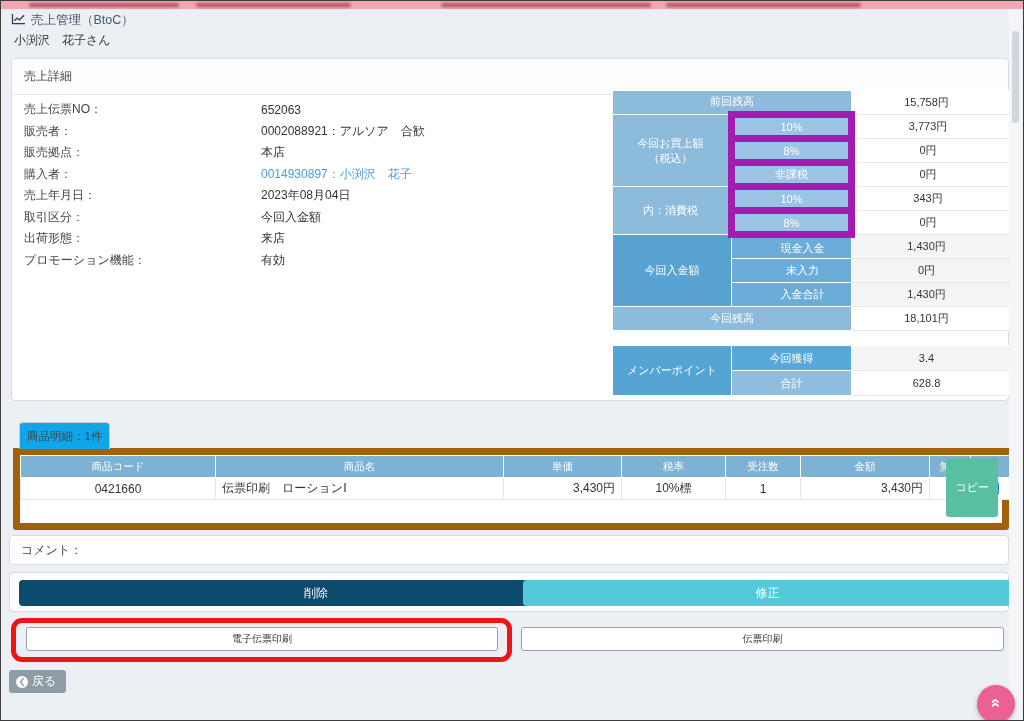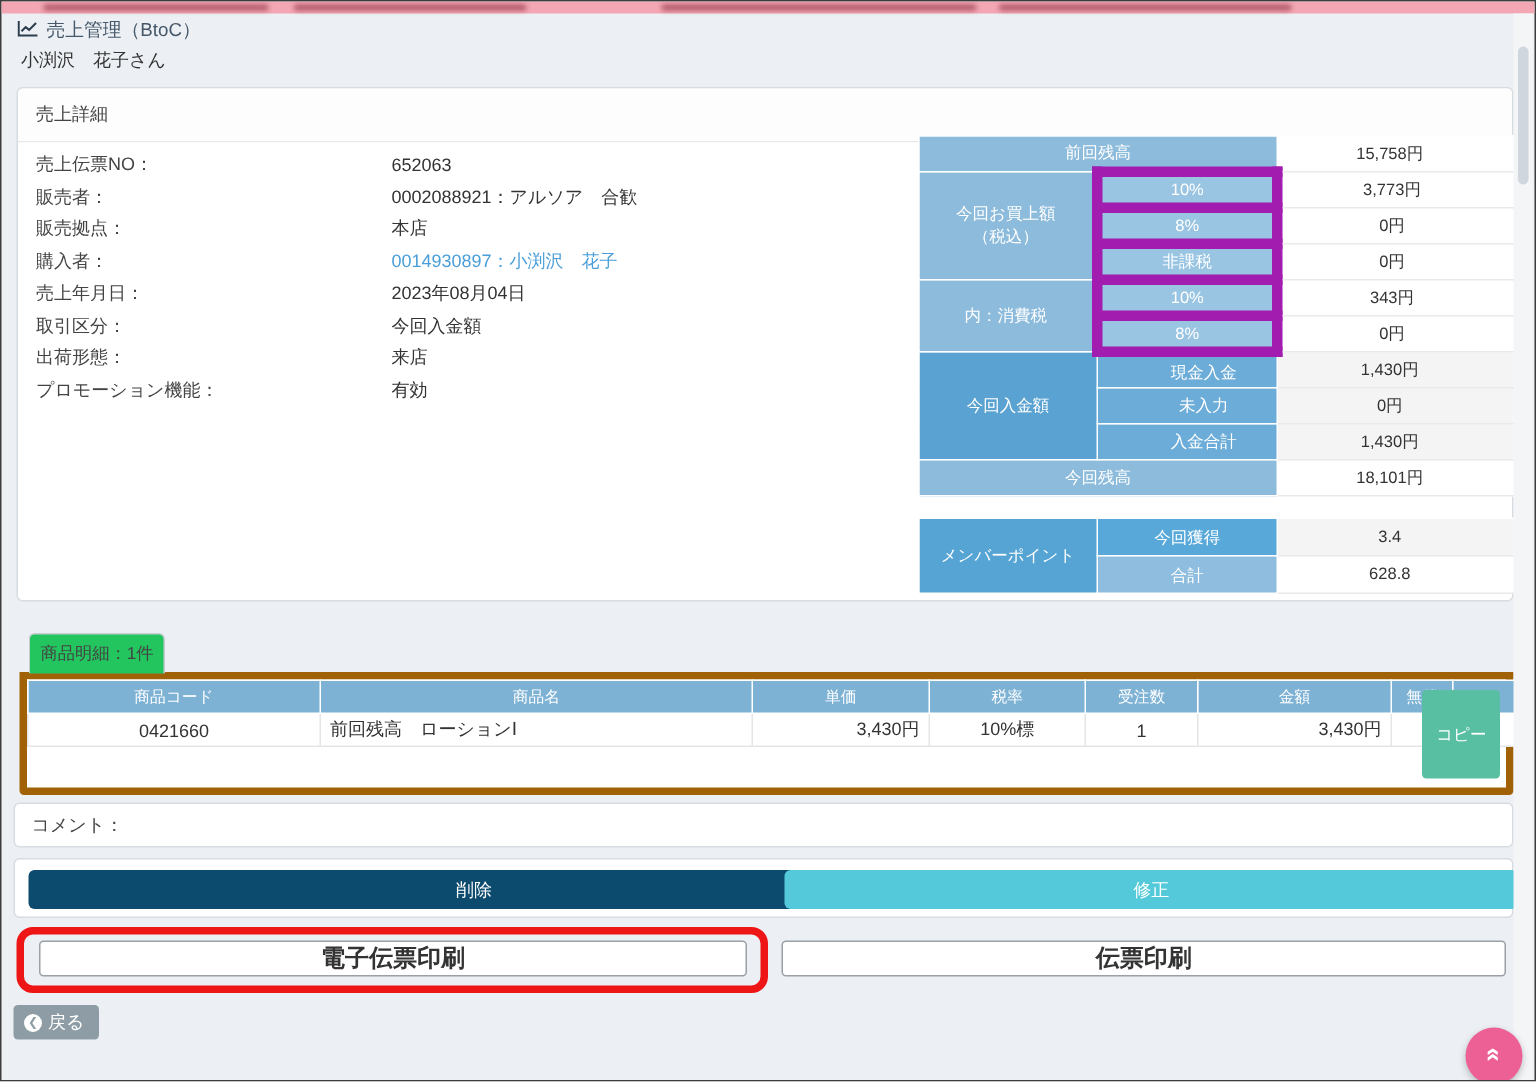--- a/index.html
+++ b/index.html
@@ -36,44 +36,44 @@
   .val.gray { background:#f4f4f4; }
   .pre { white-space:pre-line; line-height:1.35; }
 
   .points { position:absolute; left:600px; top:286px; width:397px; table-layout:fixed; }
   .points td { height:25px; }
   .p-left  { background:#55a4d4; color:#fff; border:1px solid #fff; }
   .p-dark  { background:#58a9da; color:#fff; border:1px solid #fff; }
   .p-light { background:#8fbddf; color:#fff; border:1px solid #fff; }
 
   .items-tab { position:absolute; left:18px; top:421px; height:27px; line-height:26px; padding:0 7px;
-               background:#22c55e; border:1px solid #c8cdd2; border-bottom:none; border-radius:4px 4px 0 0;
+               background:#0ea5e9; border:1px solid #c8cdd2; border-bottom:none; border-radius:4px 4px 0 0;
                font-size:11.5px; color:#444; z-index:2; }
   .items-panel { position:absolute; left:12px; top:447px; width:996px; height:82px; background:#fff;
-                 border:5px solid #a16207; border-radius:0 0 3px 3px; }
+                 border:7px solid #a16207; border-radius:0 0 3px 3px; }
   .items-table { width:994px; margin:0; table-layout:fixed; }
   .items-table th { background:#7db2d5; color:#fff; font-weight:normal; font-size:10.5px; height:22px; border:1px solid #fff; }
   .items-table td { background:#fff; font-size:12px; height:22px; border:1px solid #e5e5e5; border-top:none; padding:0 6px; }
   .td-c { text-align:center; } .td-r { text-align:right; } .td-l { text-align:left; }
   .cb { width:13px; height:13px; margin:0 auto; background:#2b7cd3; border-radius:2px; color:#fff;
         font-size:10px; line-height:13px; text-align:center; cursor:pointer; }
   .copy-btn { position:absolute; right:4px; bottom:6px; background:#58bfa2; color:#fff; border:none;
               border-radius:3px; font-size:11px; padding:22px 9px; cursor:pointer; font-family:inherit; }
 
   .comment-panel { left:8px; top:534px; width:1000px; height:30px; display:flex; align-items:center; padding:0 11px; color:#444; }
   .actions-panel { left:8px; top:571px; width:1000px; height:40px; }
   .btn-solid { position:absolute; top:7px; height:26px; border:none; border-radius:4px; color:#fff;
                font-size:12px; cursor:pointer; font-family:inherit; }
   .btn-delete { left:9px;  width:594px; background:#0c4a6e; }
   .btn-edit   { left:513px; width:489px; background:#54c9d9; }
 
   .annotation { position:absolute; left:10px; top:617px; width:501px; height:44px;
                 border:5px solid #ed1515; border-radius:11px; }
   .btn-outline { position:absolute; height:24px; background:#fff; border:1px solid #9aa0a6; border-radius:3px;
-                 font-size:16px; color:#333; cursor:pointer; font-family:inherit;font-weight:bold; }
+                 font-size:10px; color:#333; cursor:pointer; font-family:inherit; }
   .btn-eprint { left:10px; top:4px; width:472px; }
   .btn-print  { left:520px; top:626px; width:483px; }
 
   .btn-back { position:absolute; left:8px; top:669px; height:23px; background:#8e9da5; border:none;
               border-radius:3px; color:#fff; font-size:12px; padding:0 10px 0 7px; cursor:pointer;
               display:flex; align-items:center; gap:4px; font-family:inherit; }
   .back-circle { display:inline-block; width:12px; height:12px; border-radius:50%; background:#fff;
                  color:#8e9da5; font-size:8px; line-height:12px; text-align:center; }
 
   .fab { position:absolute; left:976px; top:684px; width:38px; height:38px; border-radius:50%;
@@ -240,21 +240,21 @@
         <th>商品名</th>
         <th>単価</th>
         <th>税率</th>
         <th>受注数</th>
         <th>金額</th>
         <th>無償</th>
         <th></th>
       </tr>
       <tr>
         <td class="td-c">0421660</td>
-        <td class="td-l">前回残高　ローションⅠ</td>
+        <td class="td-l">伝票印刷　ローションⅠ</td>
         <td class="td-r">3,430円</td>
         <td class="td-c">10%標</td>
         <td class="td-c">1</td>
         <td class="td-r">3,430円</td>
         <td class="td-c"></td>
         <td class="td-c">
           <div class="cb">
             <span>✓</span>
           </div>
         </td>

